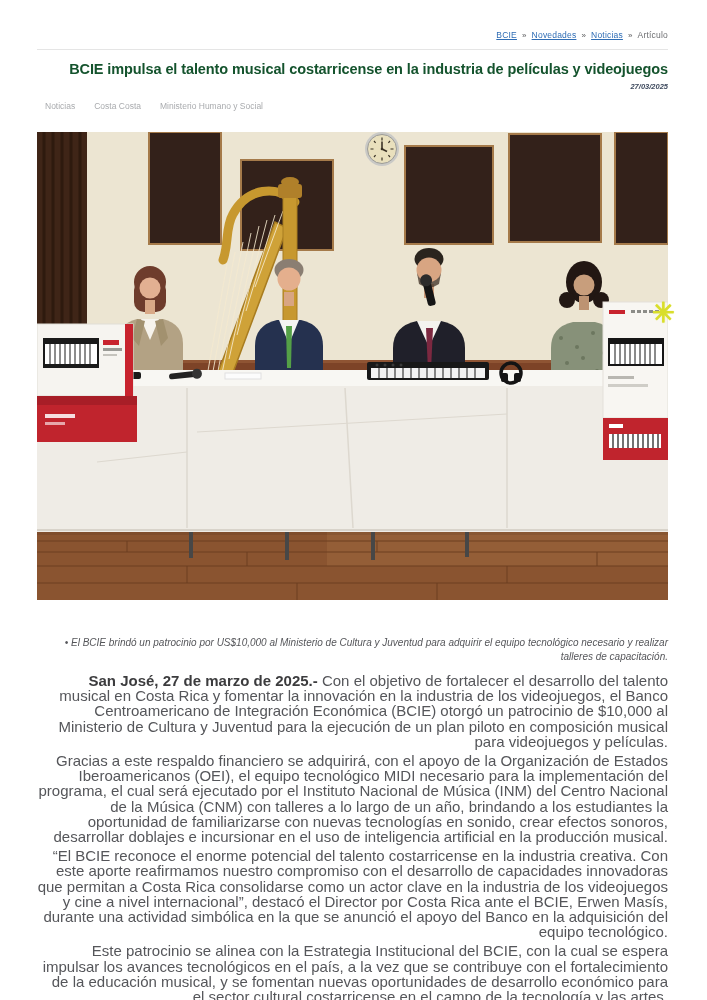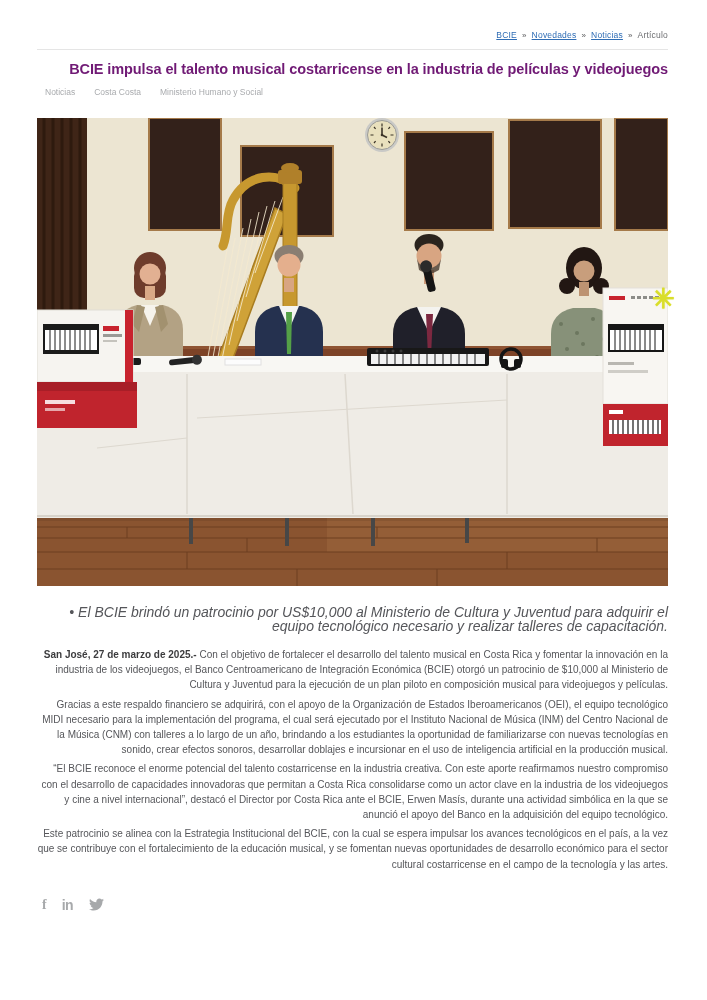--- a/index.html
+++ b/index.html
@@ -10,37 +10,37 @@
   }
   .content{padding:30px 39px 0 37px;width:631px;text-align:right;}
 
   
   .breadcrumb{font-size:8.5px;color:#6d6e71;letter-spacing:.2px;}
   .breadcrumb a{color:#2f6db5;text-decoration:underline;cursor:pointer;}
   .breadcrumb .sep{color:#58595b;margin:0 5px;font-size:8px;}
   .rule{border:none;border-top:1px solid #e5e5e5;margin:9px 0 11px 0;}
 
   
-  .title{color:#701a75;font-size:14.5px;font-weight:600;letter-spacing:-.1px;
+  .title{color:#14532d;font-size:14.5px;font-weight:600;letter-spacing:-.1px;
     margin:3px 0 5px 0;white-space:nowrap;}
   .date{font-size:7.5px;font-style:italic;font-weight:600;color:#3e4a5e;}
   .tags{margin-top:10px;padding-left:8px;display:flex;gap:19px;
     font-size:8.5px;color:#a9abae;}
   .tag{cursor:pointer;}
 
   
   .photo-wrap{margin-top:21px;width:631px;height:468px;position:relative;}
   .photo-wrap svg{display:block;}
   .asterisk{position:absolute;top:168px;left:615px;font-size:27px;line-height:27px;
     color:#d9de2b;font-weight:bold;text-shadow:0 0 1px #d9de2b;}
 
   
-  .caption{margin-top:20px;font-size:14px;font-style:italic;color:#55565a;
+  .caption{margin-top:36px;font-size:10px;font-style:italic;color:#55565a;
     line-height:13.5px;}
-  .body-p{font-size:10px;line-height:15.2px;color:#55565a;margin:4px 0 0 0;}
+  .body-p{font-size:15px;line-height:15.2px;color:#55565a;margin:4px 0 0 0;}
   .body-p:first-of-type{margin-top:15px;}
   .body-p b{color:#3c3c3e;}
 
   
   .social{margin-top:22px;display:flex;align-items:center;gap:15px;padding-left:5px;height:22px;}
   .sico{color:#a7a9ab;cursor:pointer;display:flex;align-items:center;}
   .fb{font-size:14px;font-weight:bold;font-family:"Liberation Serif",serif;}
   .li{font-size:14px;font-weight:bold;letter-spacing:-.5px;}
 </style>
 </head>
@@ -48,20 +48,21 @@
 
 <div class="content">
 
   <nav class="breadcrumb">
     <a>BCIE</a><span class="sep">»</span><a>Novedades</a><span class="sep">»</span><a>Noticias</a><span class="sep">»</span><span>Artículo</span>
   </nav>
 
   <hr class="rule">
 
   <h1 class="title">BCIE impulsa el talento musical costarricense en la industria de películas y videojuegos</h1>
+  <div class="date">27/03/2025</div>
 
   <div class="tags">
     <span class="tag">Noticias</span>
     <span class="tag">Costa Costa</span>
     <span class="tag">Ministerio Humano y Social</span>
   </div>
 
   <div class="photo-wrap">
     <svg width="631" height="468" viewBox="0 0 631 468">
 

